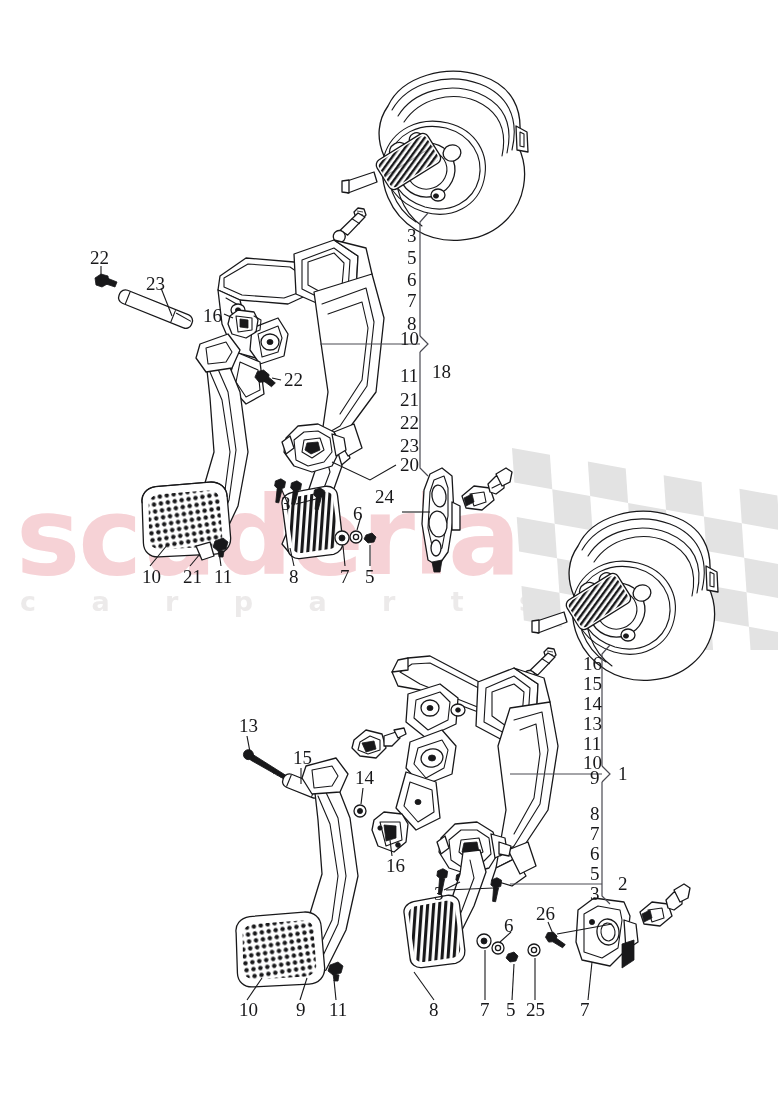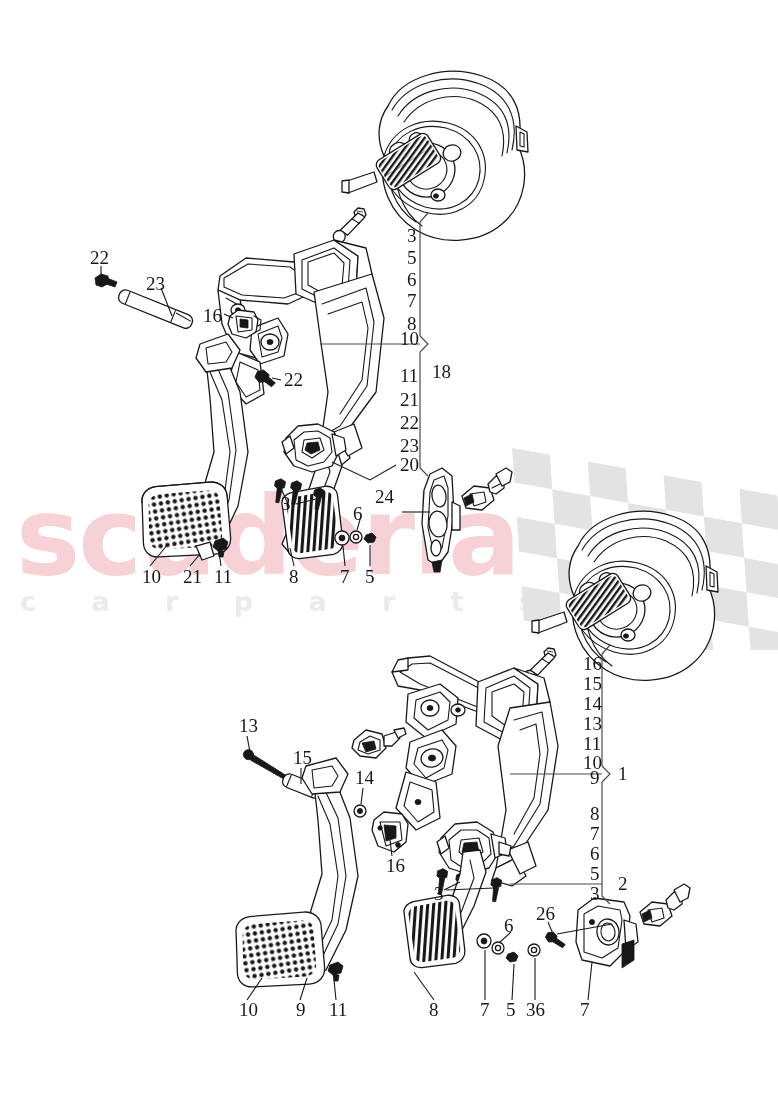--- a/index.html
+++ b/index.html
@@ -626,21 +626,21 @@
   <div class="lbl" style="left:386px; top:856px;">16</div>
   <div class="lbl" style="left:434px; top:884px;">3</div>
   <div class="lbl" style="left:536px; top:904px;">26</div>
   <div class="lbl" style="left:504px; top:916px;">6</div>
   <div class="lbl" style="left:239px; top:1000px;">10</div>
   <div class="lbl" style="left:296px; top:1000px;">9</div>
   <div class="lbl" style="left:329px; top:1000px;">11</div>
   <div class="lbl" style="left:429px; top:1000px;">8</div>
   <div class="lbl" style="left:480px; top:1000px;">7</div>
   <div class="lbl" style="left:506px; top:1000px;">5</div>
-  <div class="lbl" style="left:526px; top:1000px;">36</div>
+  <div class="lbl" style="left:526px; top:1000px;">25</div>
   <div class="lbl" style="left:580px; top:1000px;">7</div>
 
   <div class="lbl" style="left:583px; top:654px;">16</div>
   <div class="lbl" style="left:583px; top:674px;">15</div>
   <div class="lbl" style="left:583px; top:694px;">14</div>
   <div class="lbl" style="left:583px; top:714px;">13</div>
   <div class="lbl" style="left:583px; top:734px;">11</div>
   <div class="lbl" style="left:583px; top:753px;">10</div>
   <div class="lbl" style="left:590px; top:768px;">9</div>
   <div class="lbl" style="left:590px; top:804px;">8</div>

